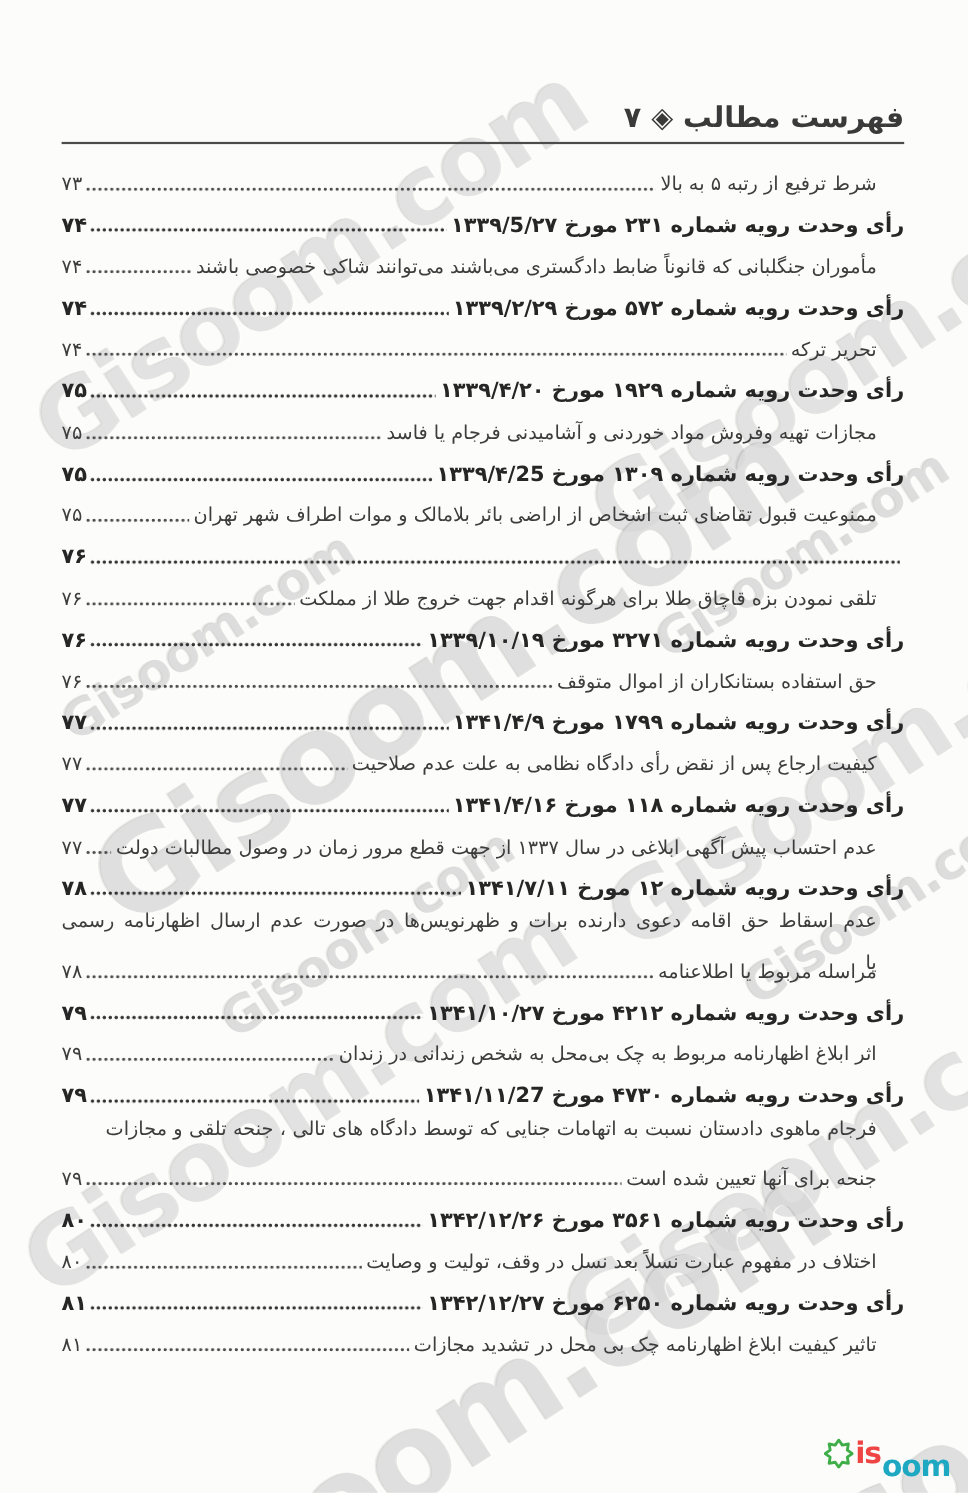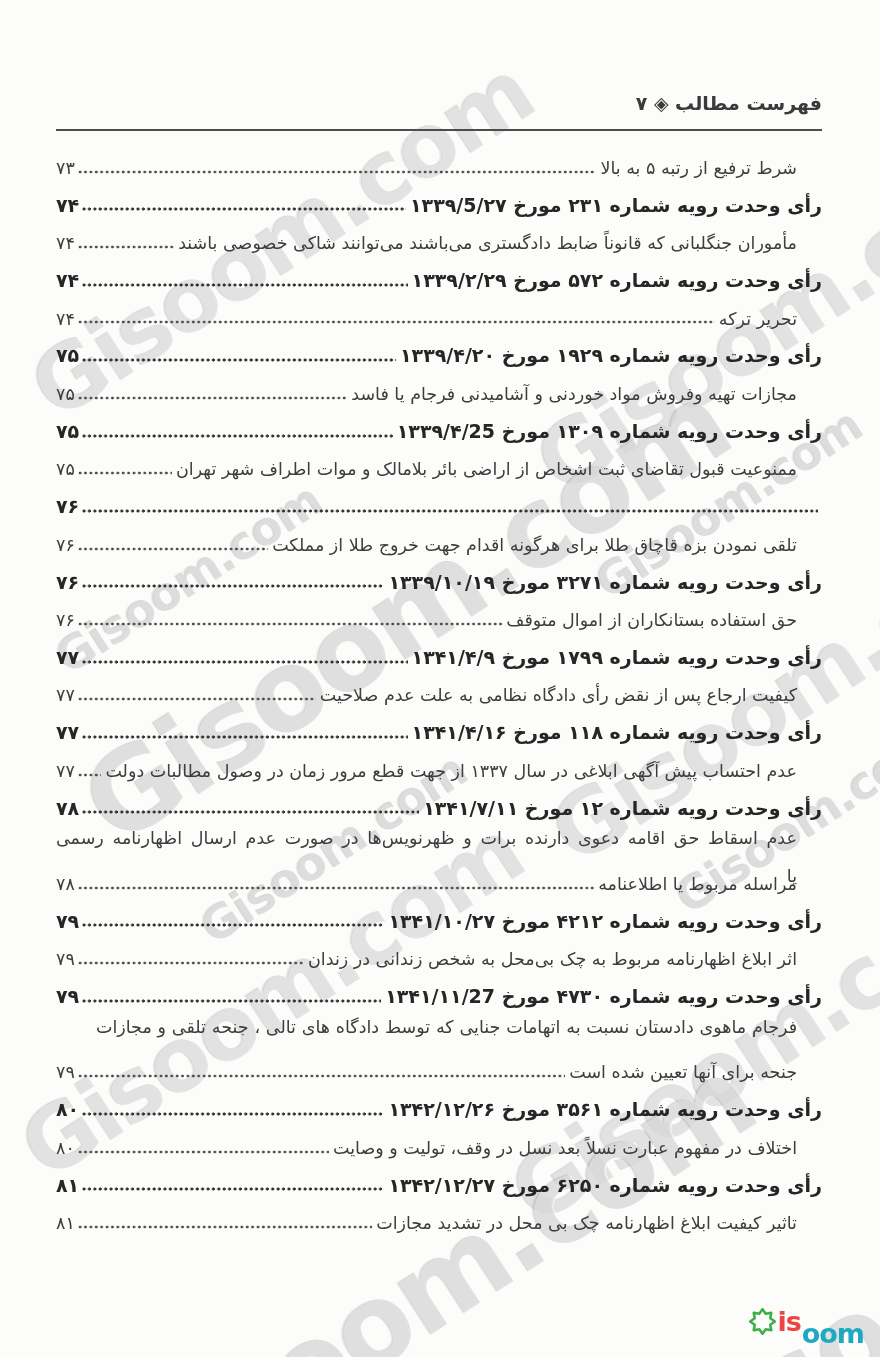--- a/index.html
+++ b/index.html
@@ -22,21 +22,21 @@
     white-space:nowrap;
   }
   .wm.big{font-size:112px;color:rgba(148,148,148,0.24);}
   .wm.sm{font-size:46px;letter-spacing:-1px;color:rgba(150,150,150,0.28);}
 
   
   .hdr{
     position:absolute;top:92px;right:58px;left:58px;
     direction:rtl;text-align:right;
   }
-  .hdr-t{font-size:19px;font-weight:bold;color:#3a3a3a;}
+  .hdr-t{font-size:26px;font-weight:bold;color:#3a3a3a;}
   .rule{
     position:absolute;top:129px;left:56px;right:58px;
     border-top:2.5px solid #4c4c4c;
   }
 
   
   .toc{
     position:absolute;top:142px;right:58px;left:56px;
     direction:rtl;text-align:right;
     color:#3d3d3d;

